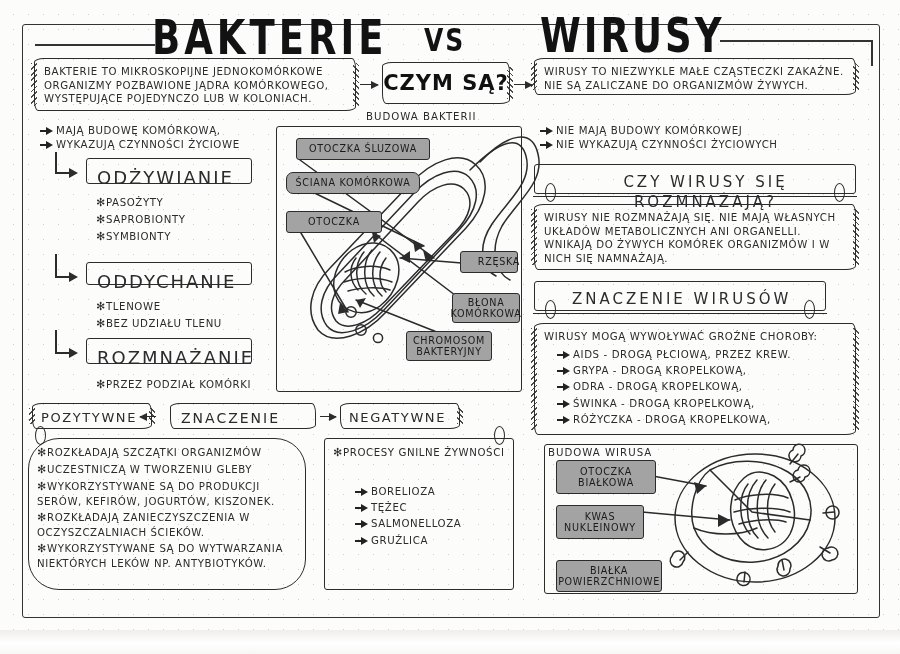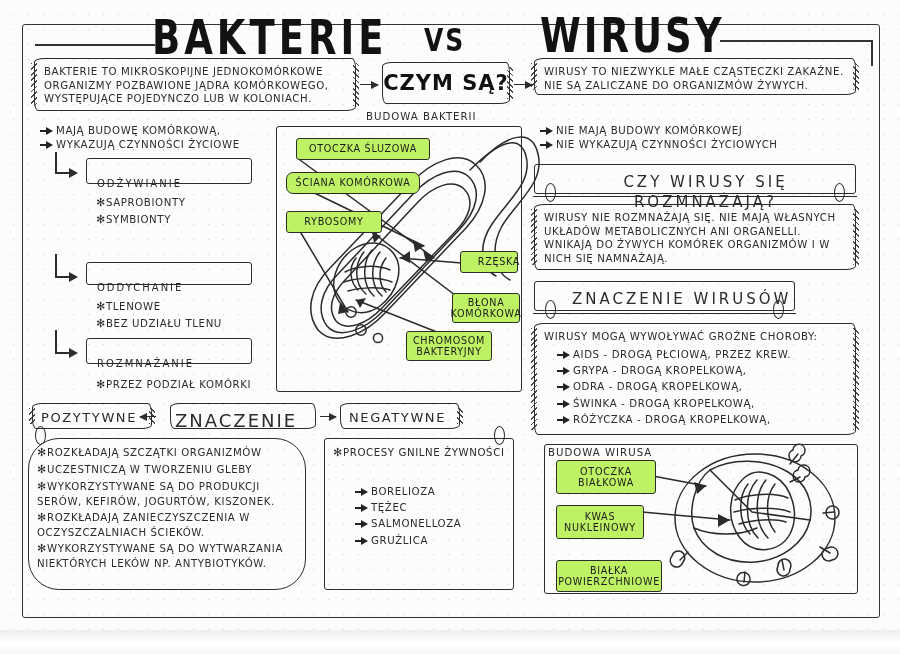--- a/index.html
+++ b/index.html
@@ -111,26 +111,26 @@
   }
   .banner-underline{
     position:absolute;left:-2px;right:-2px;bottom:-4px;height:1.5px;background:#2c2c2c;
   }
 
   
   .chip{
     position:absolute;border:1.5px solid #2c2c2c;box-sizing:border-box;
     border-radius:3px;
   }
-  .chip-label{position:absolute;left:10px;top:18px;font-size:10px;letter-spacing:2px;}
+  .chip-label{position:absolute;left:10px;top:7px;font-size:18px;letter-spacing:2px;}
 
   
   .callout{
     position:absolute;border:1.4px solid #2c2c2c;box-sizing:border-box;
-    border-radius:3px;background:#bef264;
+    border-radius:3px;background:#a3a3a3;
     display:flex;align-items:center;justify-content:center;
     text-align:center;padding:2px 4px;
   }
   .callout span{font-size:9.6px;letter-spacing:.7px;line-height:1.18;}
 
   
   .arrow{position:absolute;}
   .arrow-h{height:0;border-top:1.5px solid #2c2c2c;}
   .arrow-h::after{
     content:"";position:absolute;right:-1px;top:-4.5px;
@@ -208,20 +208,21 @@
 
 <div class="arrow-l" style="left:55px;top:152px;width:30px;height:26px;">
   <div class="v" style="height:22px;"></div>
   <div class="h" style="top:20px;width:16px;"></div>
   <div class="head" style="left:14px;top:15.5px;"></div>
 </div>
 <div class="chip wobble" style="left:86px;top:158px;width:166px;height:26px;">
   <div class="chip-label hw">ODŻYWIANIE</div>
 </div>
 <ul class="bl hw t11" style="position:absolute;left:96px;top:196px;width:170px;">
+  <li><span class="star">✻</span><span>PASOŻYTY</span></li>
   <li><span class="star">✻</span><span>SAPROBIONTY</span></li>
   <li><span class="star">✻</span><span>SYMBIONTY</span></li>
 </ul>
 
 <div class="arrow-l" style="left:55px;top:254px;width:30px;height:28px;">
   <div class="v" style="height:24px;"></div>
   <div class="h" style="top:22px;width:16px;"></div>
   <div class="head" style="left:14px;top:17.5px;"></div>
 </div>
 <div class="chip wobble" style="left:86px;top:262px;width:166px;height:23px;">
@@ -290,21 +291,21 @@
   </g>
 </svg>
 
 <div class="callout" style="left:296px;top:138px;width:134px;height:22px;">
   <span>OTOCZKA ŚLUZOWA</span>
 </div>
 <div class="callout" style="left:286px;top:172px;width:134px;height:22px;border-radius:7px;">
   <span>ŚCIANA KOMÓRKOWA</span>
 </div>
 <div class="callout" style="left:286px;top:211px;width:96px;height:22px;">
-  <span>RYBOSOMY</span>
+  <span>OTOCZKA</span>
 </div>
 <div class="callout" style="left:460px;top:251px;width:58px;height:22px;padding-left:24px;">
   <span>RZĘSKA</span>
 </div>
 <div class="callout" style="left:452px;top:293px;width:68px;height:30px;">
   <span>BŁONA KOMÓRKOWA</span>
 </div>
 <div class="callout" style="left:406px;top:331px;width:86px;height:30px;">
   <span>CHROMOSOM BAKTERYJNY</span>
 </div>
@@ -325,21 +326,21 @@
 <div class="banner" style="left:534px;top:164px;width:322px;height:30px;">
   <div class="banner-label hw">CZY WIRUSY SIĘ ROZMNAŻAJĄ?</div>
   <div class="banner-underline"></div>
   <div class="ring l"></div>
   <div class="ring r"></div>
 </div>
 <div class="box wobble squiggle-left squiggle-right" style="left:534px;top:204px;width:322px;height:66px;">
   <div class="boxtext hw t11">WIRUSY NIE ROZMNAŻAJĄ SIĘ. NIE MAJĄ WŁASNYCH UKŁADÓW METABOLICZNYCH ANI ORGANELLI. WNIKAJĄ DO ŻYWYCH KOMÓREK ORGANIZMÓW I W NICH SIĘ NAMNAŻAJĄ.</div>
 </div>
 
-<div class="banner" style="left:534px;top:281px;width:261px;height:30px;">
+<div class="banner" style="left:534px;top:281px;width:292px;height:30px;">
   <div class="banner-label hw" style="text-align:left;left:16px;">ZNACZENIE WIRUSÓW</div>
   <div class="banner-underline"></div>
   <div class="ring l"></div>
   <div class="ring r"></div>
 </div>
 
 <div class="box wobble squiggle-left squiggle-right" style="left:534px;top:323px;width:322px;height:112px;">
   <div class="boxtext hw t11">WIRUSY MOGĄ WYWOŁYWAĆ GROŹNE CHOROBY:</div>
   <ul class="bl hw t11" style="position:absolute;left:22px;top:24px;right:8px;">
     <li><span class="bullet-arrow"><i></i><b></b></span><span>AIDS - DROGĄ PŁCIOWĄ, PRZEZ KREW.</span></li>
@@ -349,21 +350,21 @@
     <li><span class="bullet-arrow"><i></i><b></b></span><span>RÓŻYCZKA - DROGĄ KROPELKOWĄ,</span></li>
   </ul>
 </div>
 
 <div class="box wobble squiggle-left squiggle-right" style="left:32px;top:403px;width:120px;height:26px;">
   <div class="chip-label hw" style="left:8px;top:5px;font-size:13px;letter-spacing:1.6px;">POZYTYWNE</div>
 </div>
 <div class="arrow arrow-h" style="left:156px;top:416px;width:16px;transform:scaleX(-1);transform-origin:left center;"></div>
 
 <div class="box wobble" style="left:170px;top:403px;width:146px;height:26px;">
-  <div class="chip-label hw" style="left:4px;top:5px;font-size:18px;letter-spacing:2px;">ZNACZENIE</div>
+  <div class="chip-label hw" style="left:10px;top:5px;font-size:14px;letter-spacing:2px;">ZNACZENIE</div>
 </div>
 <div class="arrow arrow-h" style="left:320px;top:416px;width:16px;"></div>
 
 <div class="box wobble squiggle-right" style="left:340px;top:403px;width:120px;height:26px;">
   <div class="chip-label hw" style="left:8px;top:5px;font-size:13px;letter-spacing:1.6px;">NEGATYWNE</div>
 </div>
 
 <div class="box" style="left:28px;top:438px;width:278px;height:152px;border-radius:31px;">
   <div class="ring" style="position:absolute;left:6px;top:-13px;width:9px;height:17px;border:1.6px solid #2c2c2c;border-radius:50%;"></div>
   <ul class="bl hw t11" style="position:absolute;left:8px;top:7px;right:6px;">

